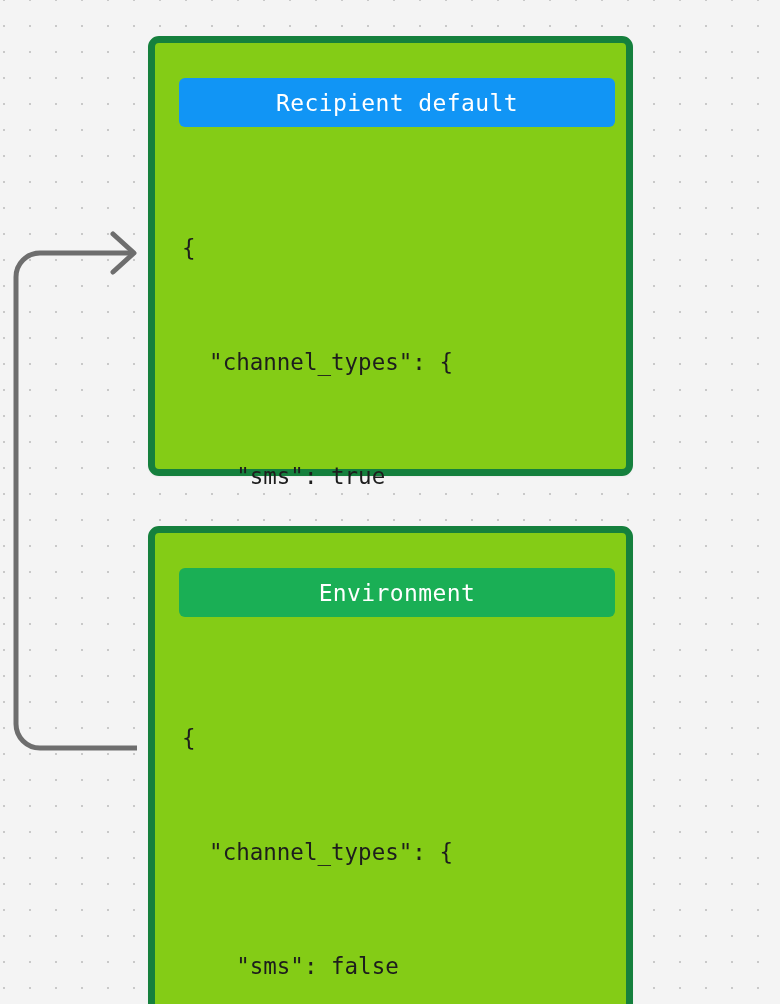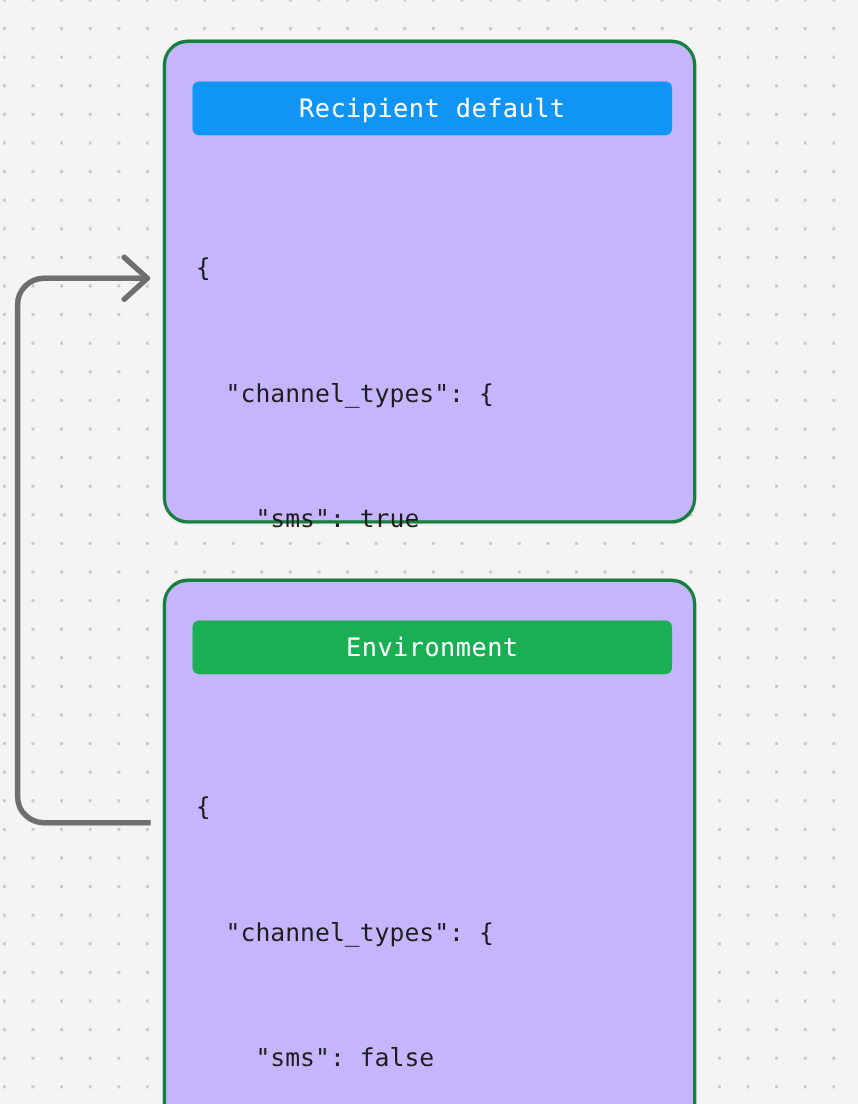--- a/index.html
+++ b/index.html
@@ -34,23 +34,23 @@
     top: 0;
     width: 780px;
     height: 1004px;
     pointer-events: none;
   }
 
   
   .card {
     position: absolute;
     box-sizing: border-box;
-    background: #c4b5fd;
-    border: 3px solid #15803d;
-    border-radius: 23px;
+    background: #84cc16;
+    border: 7px solid #15803d;
+    border-radius: 11px;
     box-shadow: 0 1px 2px rgba(0,0,0,0.045);
   }
   #card-recipient {
     left: 148px;
     top: 36px;
     width: 485px;
     height: 440px;
   }
   #card-environment {
     left: 148px;

